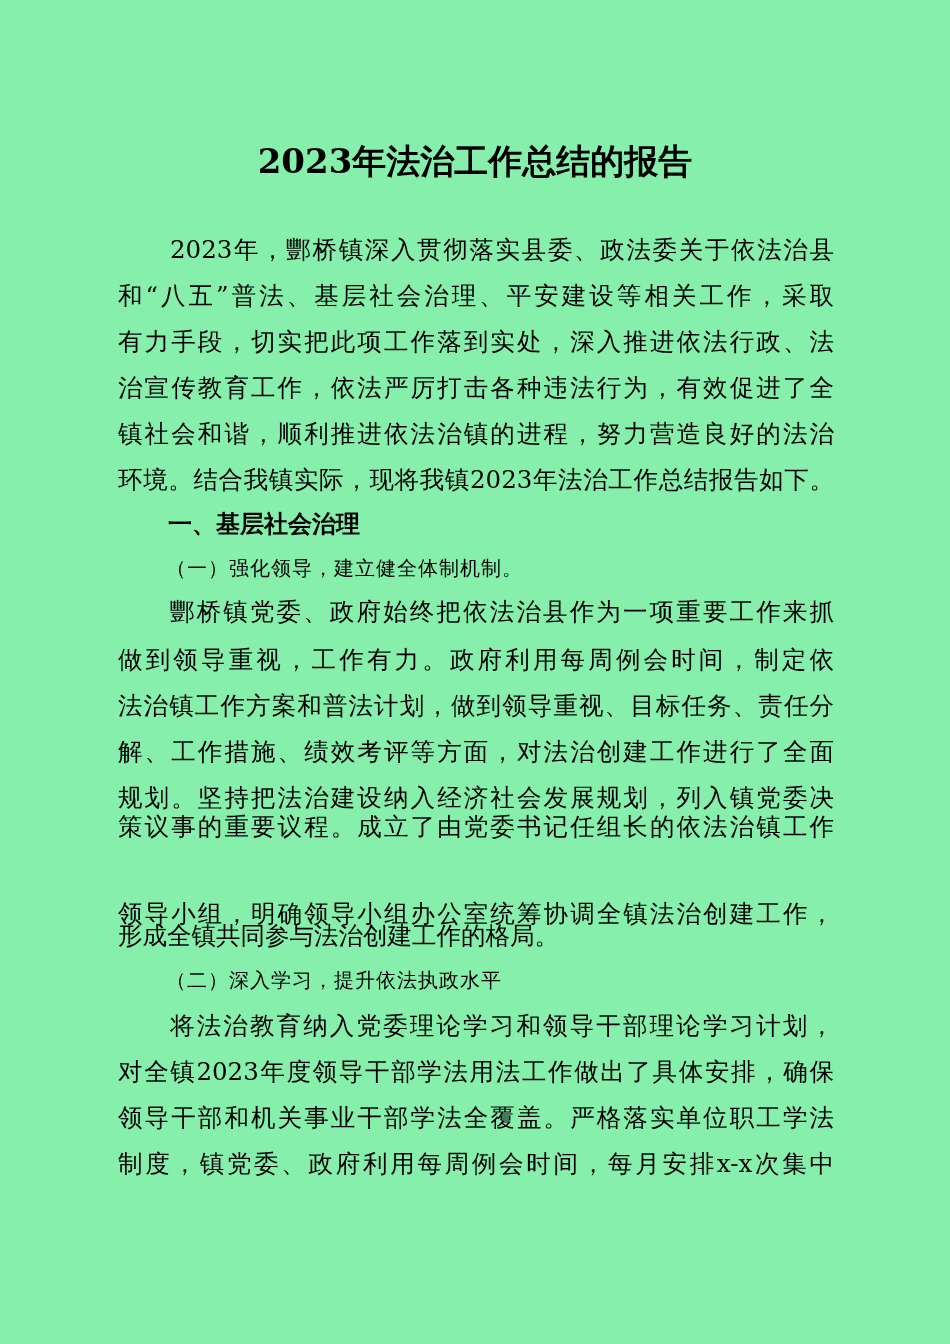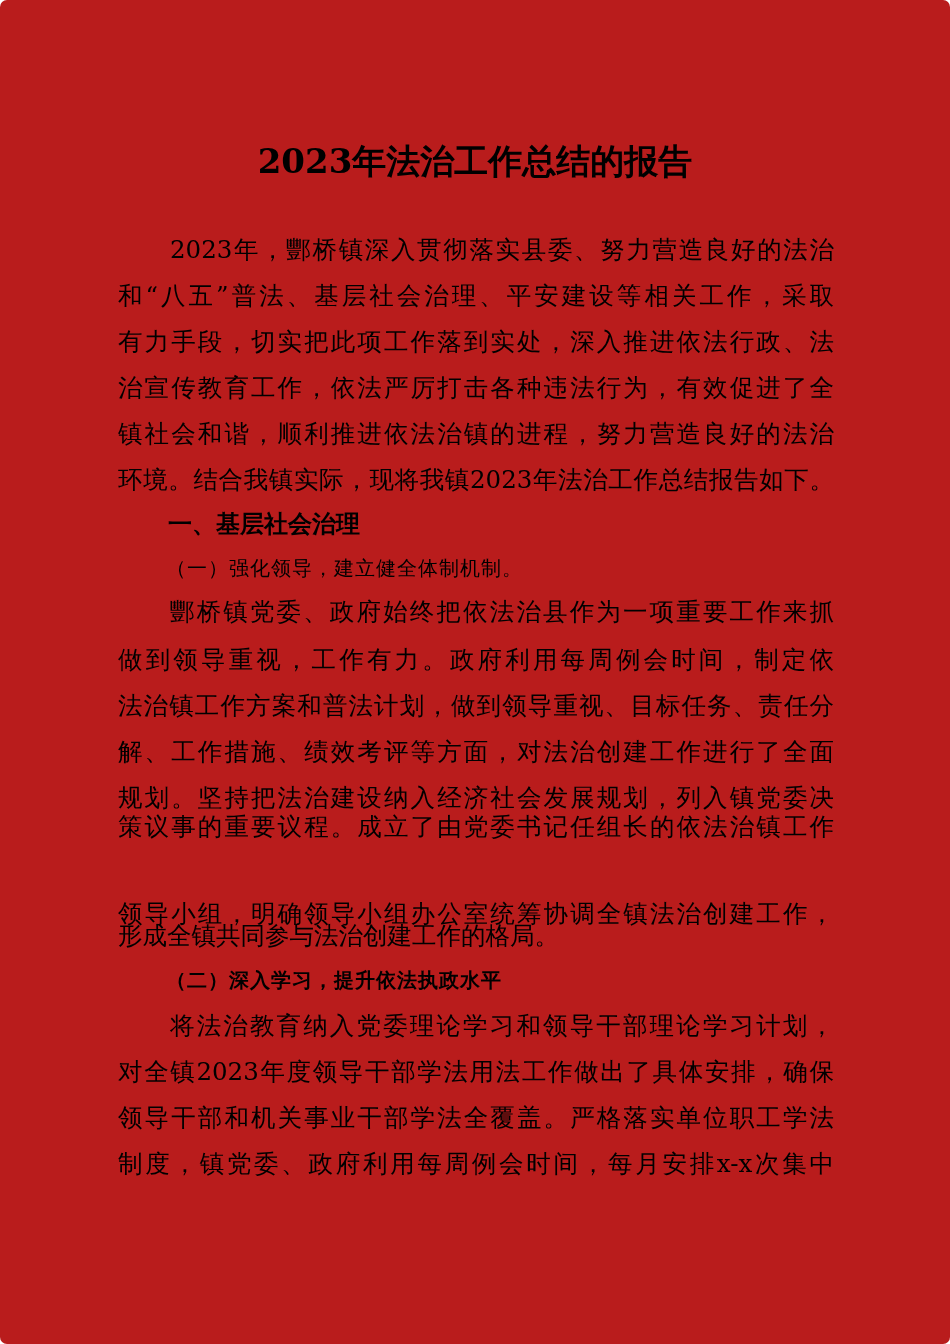--- a/index.html
+++ b/index.html
@@ -12,22 +12,21 @@
       height: 1344px;
       position: relative;
       overflow: hidden;
       color: #000000;
     }
     .page {
       position: absolute;
       left: 0; top: 0;
       width: 950px;
       height: 1344px;
-      background: #b91c1c;
-      border-radius: 7px;
+      background: #86efac;
     }
     .title {
       position: absolute;
       left: 0;
       width: 950px;
       top: 138px;
       text-align: center;
       font-family: "DejaVu Serif", "Liberation Serif", serif;
       font-weight: bold;
       font-size: 34px;
@@ -65,32 +64,32 @@
     .h2 {
       position: absolute;
       left: 166px;
       font-family: "DejaVu Serif", "Liberation Serif", serif;
       font-size: 20px;
       line-height: 36px;
       white-space: nowrap;
       letter-spacing: 1px;
     }
     .h2.bold {
-      font-weight: bold;
+      font-weight: normal;
     }
   </style>
 </head>
 <body>
 
 <div class="page">
 
   <div class="title">2023年法治工作总结的报告</div>
 
   <div>
-    <div class="line indent" style="top:232px;">2023年，酆桥镇深入贯彻落实县委、努力营造良好的法治</div>
+    <div class="line indent" style="top:232px;">2023年，酆桥镇深入贯彻落实县委、政法委关于依法治县</div>
     <div class="line" style="top:278px;">和“八五”普法、基层社会治理、平安建设等相关工作，采取</div>
     <div class="line" style="top:324px;">有力手段，切实把此项工作落到实处，深入推进依法行政、法</div>
     <div class="line" style="top:370px;">治宣传教育工作，依法严厉打击各种违法行为，有效促进了全</div>
     <div class="line" style="top:416px;">镇社会和谐，顺利推进依法治镇的进程，努力营造良好的法治</div>
     <div class="line" style="top:462px;">环境。结合我镇实际，现将我镇2023年法治工作总结报告如下。</div>
   </div>
 
   <div class="h1" style="top:506px;">一、基层社会治理</div>
 
   <div class="h2" style="top:550px;">（一）强化领导，建立健全体制机制。</div>

